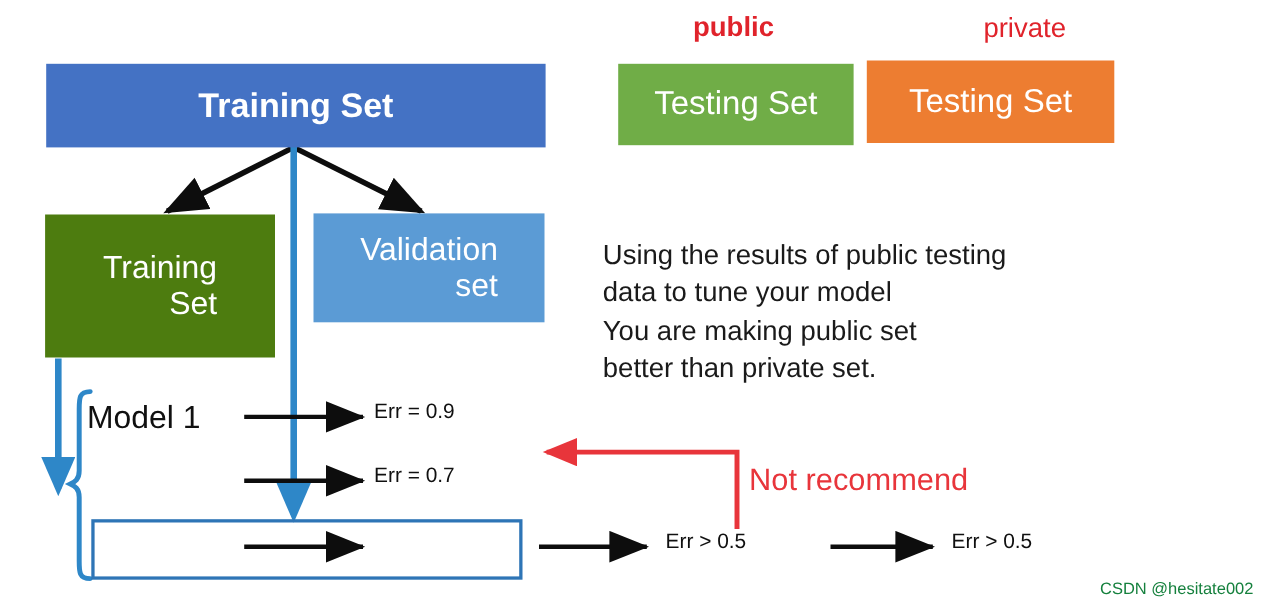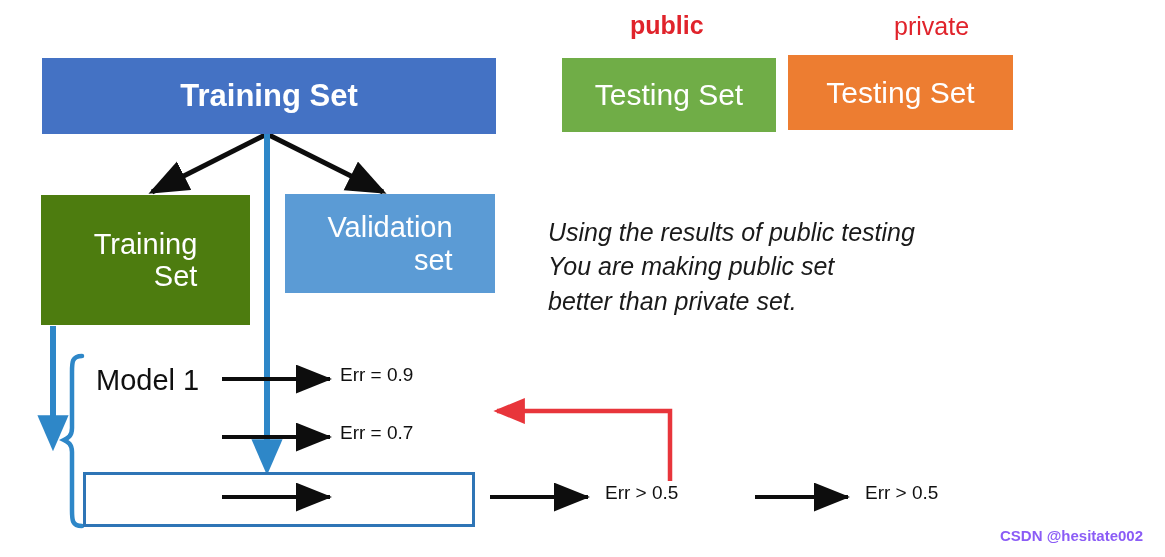--- a/index.html
+++ b/index.html
@@ -71,37 +71,36 @@
   #label-private { left: 874px; top: 12px; margin-left: 20px; }
 
   #explain-text {
     position: absolute;
     left: 548px;
     top: 215px;
     width: 500px;
     color: #1a1a1a;
     font-size: 25px;
     line-height: 1.37;
-    font-style: italic;
   }
   #explain-text p { margin: 0; }
 
   .model-label {
     position: absolute;
     color: #101010;
     font-size: 29px;
     white-space: nowrap;
   }
   .err-label {
     position: absolute;
     color: #101010;
     font-size: 19px;
     white-space: nowrap;
   }
-  #model-1-label { left: 96px; top: 364px; }
+  #model-1-label { left: 79px; top: 364px; }
   #model-2-label { left: 85px; top: 422px; }
   #model-3-label { left: 88px; top: 482px; }
   #err-1-label { left: 340px; top: 364px; }
   #err-2-label { left: 340px; top: 422px; text-align: right; }
   #err-3-label { left: 337px; top: 482px; }
 
   #model-3-highlight {
     position: absolute;
     left: 83px; top: 472px; width: 392px; height: 55px;
     border: 3px solid #2E75B6;
@@ -116,24 +115,23 @@
     font-size: 28px;
     white-space: nowrap;
   }
   #err-gt-1 { left: 605px; top: 482px; }
   #err-gt-2 { left: 865px; top: 482px; }
 
   #watermark {
     position: absolute;
     left: 1000px;
     top: 527px;
-    color: #8b5cf6;
+    color: #15803d;
     font-size: 15px;
     white-space: nowrap;
-    font-weight: bold;
   }
 </style>
 </head>
 <body>
 
 <div id="canvas">
 
   <svg id="svg-layer" viewBox="0 0 1165 557" xmlns="http://www.w3.org/2000/svg">
     <defs>
       <marker id="arrow-black" markerWidth="9" markerHeight="9" refX="7.2" refY="3.2" orient="auto" markerUnits="strokeWidth">
@@ -190,30 +188,32 @@
 Set</span>
   </div>
 
   <div class="box" id="validation-set-sub">
     <span style="white-space: pre-line;">Validation
 set</span>
   </div>
 
   <div id="explain-text">
     <p>Using the results of public testing</p>
+    <p>data to tune your model</p>
     <p>You are making public set</p>
     <p>better than private set.</p>
   </div>
 
   <div id="model-3-highlight"></div>
 
   <div class="model-label" id="model-1-label">Model 1</div>
 
   <div class="err-label" id="err-1-label">Err = 0.9</div>
   <div class="err-label" id="err-2-label">Err = 0.7</div>
 
+  <div id="not-recommend-label">Not recommend</div>
 
   <div class="err-label" id="err-gt-1">Err &gt; 0.5</div>
   <div class="err-label" id="err-gt-2">Err &gt; 0.5</div>
 
   <div id="watermark">CSDN @hesitate002</div>
 
 </div>
 
 </body></html>

